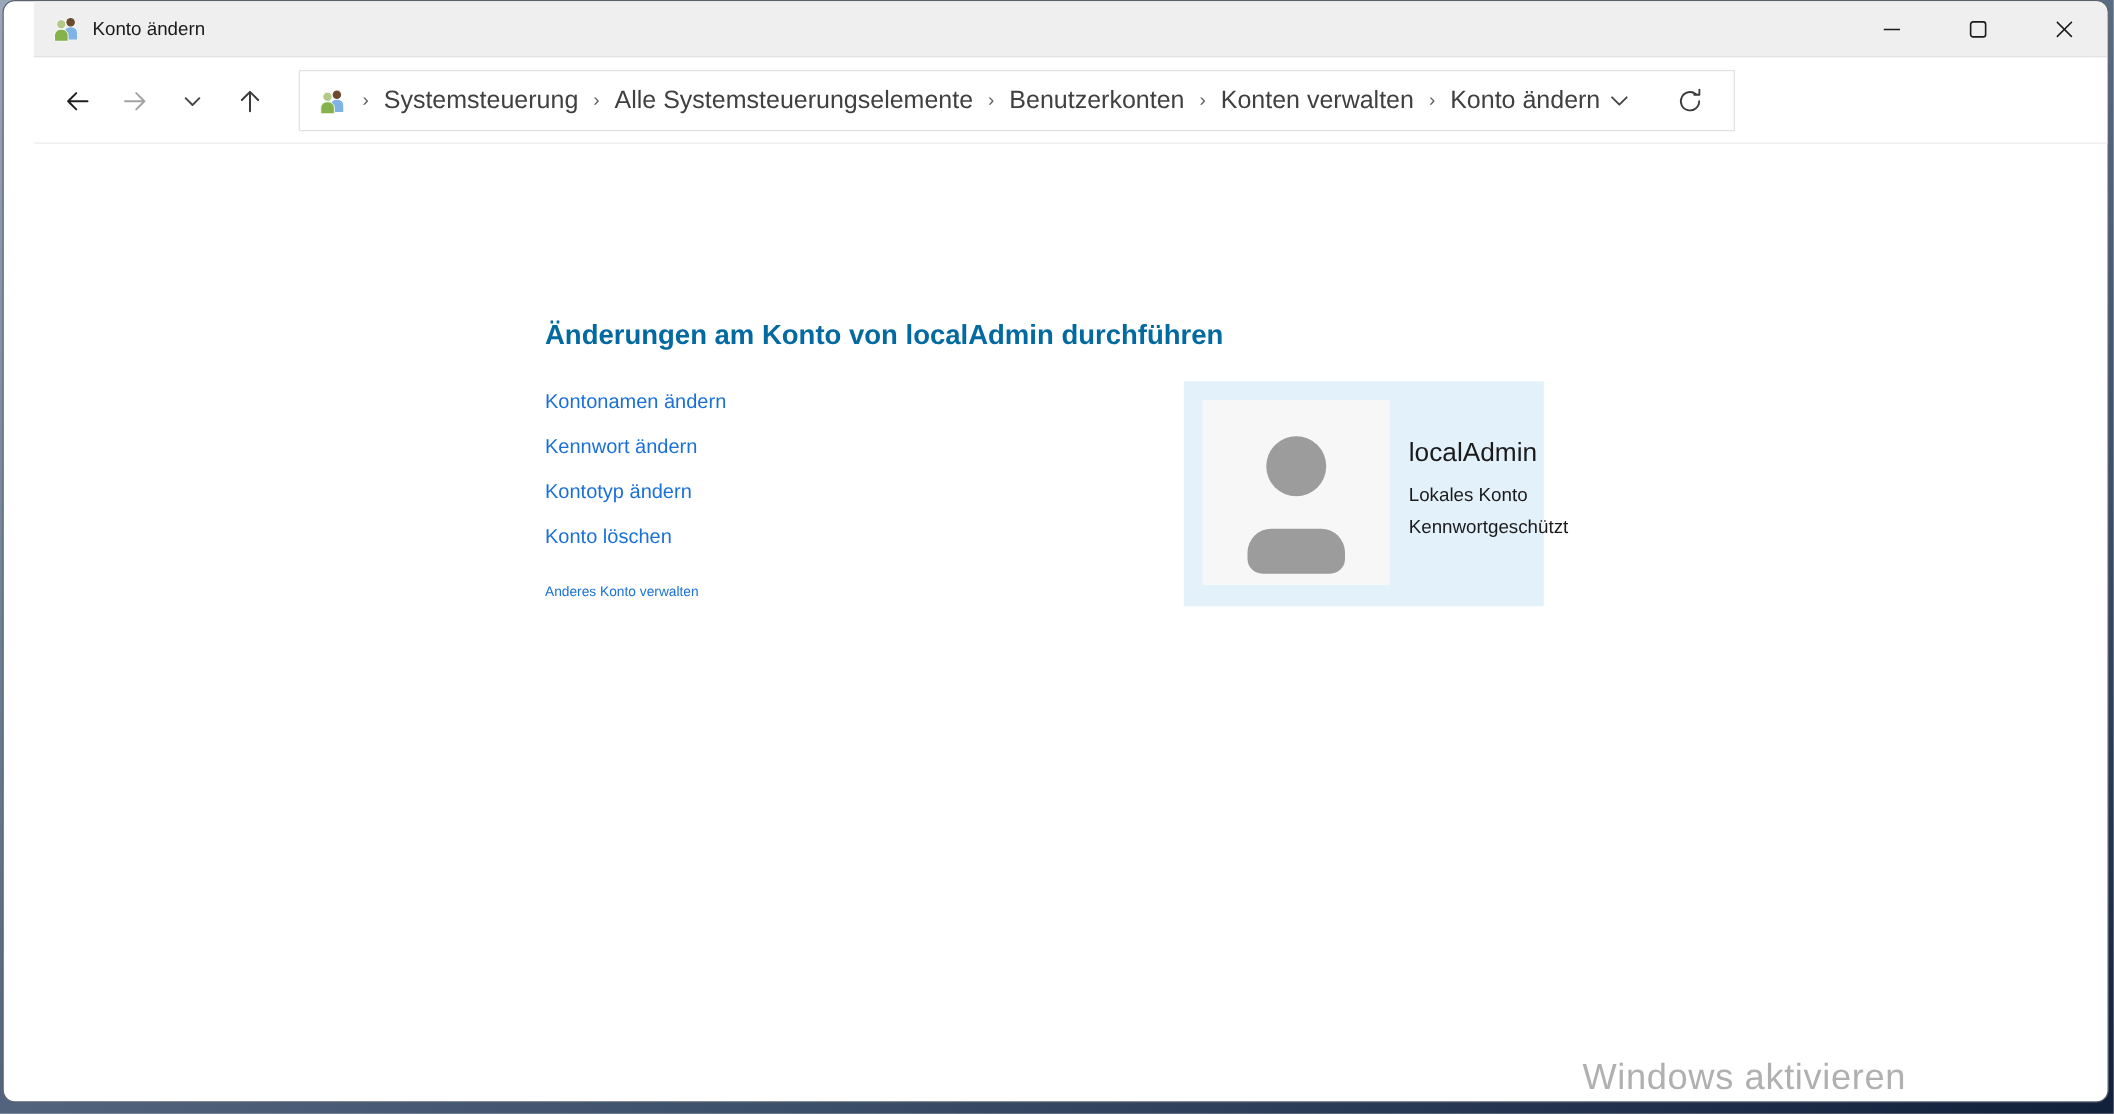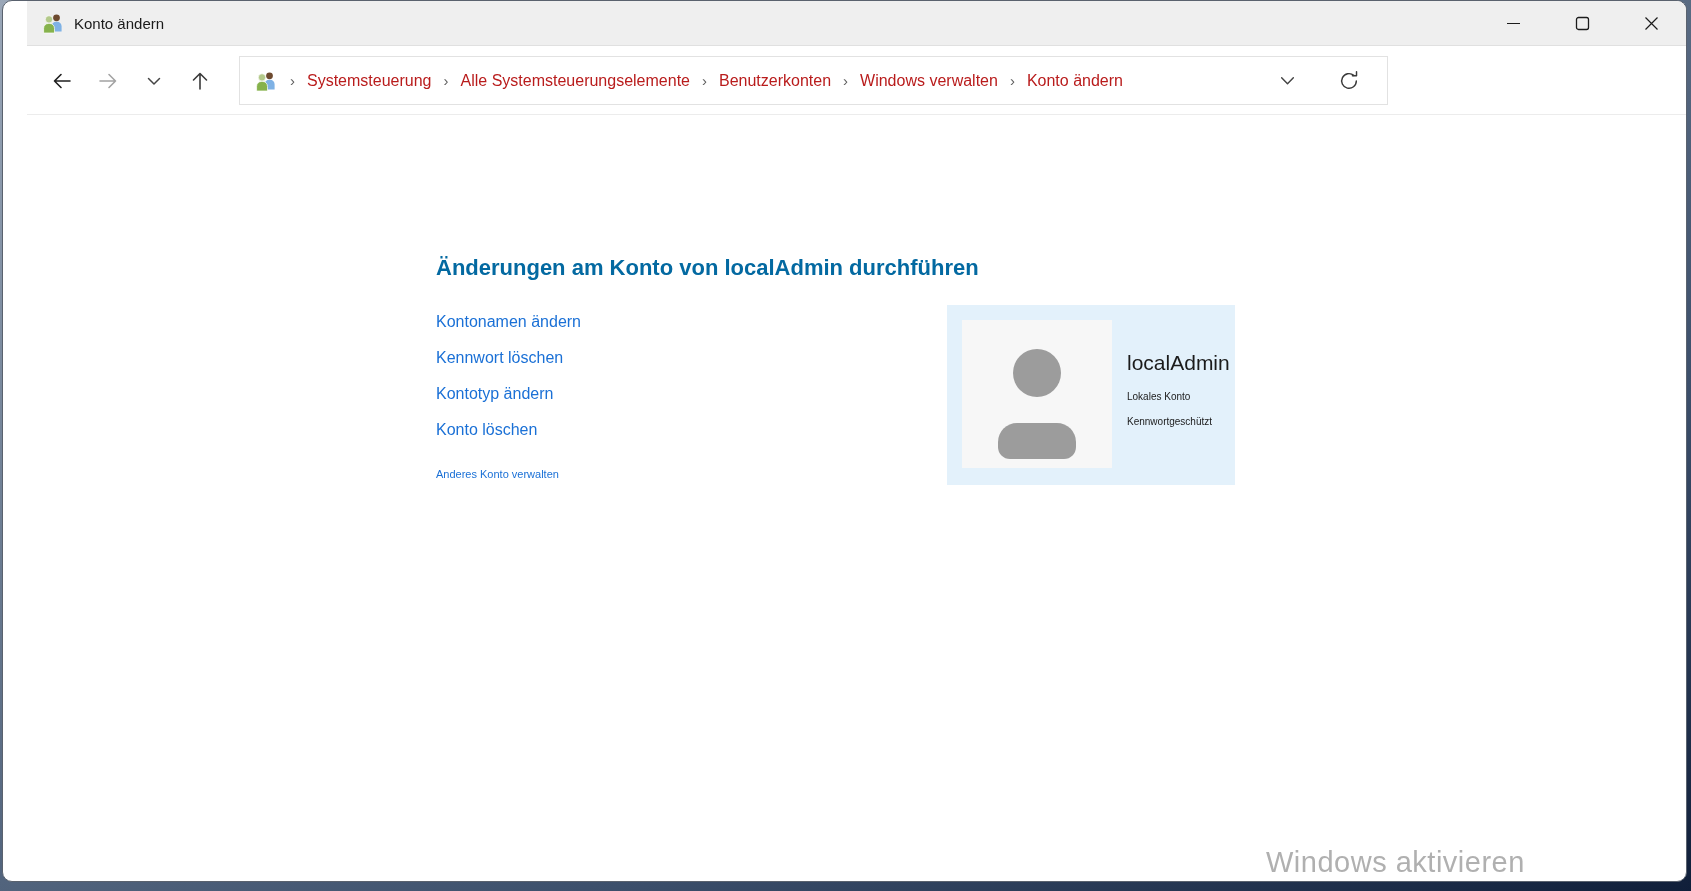--- a/index.html
+++ b/index.html
@@ -66,21 +66,21 @@
     border: 1px solid #e2e2e2;
     background: #fff;
     display: flex; align-items: center;
     padding: 0 14px 0 14px;
   }
   .crumb-icon { width: 24px; height: 24px; flex: 0 0 auto; }
   .crumb-sep {
     color: #5f5f5f; font-size: 15px; margin: 0 12px;
     user-select: none;
   }
-  .crumb-item { font-size: 16px; color: #b91c1c; cursor: pointer; white-space: nowrap; }
+  .crumb-item { font-size: 20px; color: #404040; cursor: pointer; white-space: nowrap; }
   .addr-spacer { flex: 1 1 auto; }
   .addr-chevron, .addr-refresh {
     border: none; background: transparent; cursor: pointer;
     display: flex; align-items: center; justify-content: center;
     width: 36px; height: 40px;
   }
   .addr-refresh { margin-left: 26px; margin-right: 6px; }
   .searchbox {
     position: absolute; left: 1375px; top: 10px;
     width: 312px; height: 49px;
@@ -136,21 +136,21 @@
     background: #9c9c9c;
   }
   .avatar-body {
     position: absolute; left: 36px; top: 103px;
     width: 78px; height: 36px;
     border-radius: 19px 19px 12px 12px;
     background: #9c9c9c;
   }
   .account-info { position: absolute; left: 180px; top: 44px; }
   .account-name { font-size: 21px; color: #1b1b1b; line-height: 28px; }
-  .account-type, .account-protection { font-size: 10px; color: #1b1b1b; line-height: 25px; }
+  .account-type, .account-protection { font-size: 15px; color: #1b1b1b; line-height: 25px; }
   .account-type { margin-top: 7px; }
   
   .watermark {
     position: absolute; left: 1263px; top: 845px;
     font-size: 29px; color: #b0b0b0;
     white-space: nowrap;
     letter-spacing: 0.5px;
   }
 </style>
 </head>
@@ -218,21 +218,21 @@
         <circle cx="8" cy="8.4" r="3.7" fill="#b3c98a" stroke="#ffffff" stroke-width="0.7"></circle>
         <path d="M2.6 22 v-4.6 a5 5 0 0 1 5-5 h0.9 a5 5 0 0 1 5 5 V22 z" fill="#86b24c" stroke="#ffffff" stroke-width="0.7"></path>
       </svg>
       <span class="crumb-sep">›</span>
       <span class="crumb-item">Systemsteuerung</span>
       <span class="crumb-sep">›</span>
       <span class="crumb-item">Alle Systemsteuerungselemente</span>
       <span class="crumb-sep">›</span>
       <span class="crumb-item">Benutzerkonten</span>
       <span class="crumb-sep">›</span>
-      <span class="crumb-item">Windows verwalten</span>
+      <span class="crumb-item">Konten verwalten</span>
       <span class="crumb-sep">›</span>
       <span class="crumb-item">Konto ändern</span>
       <span class="addr-spacer"></span>
       <button class="addr-chevron">
         <svg width="17" height="17" viewBox="0 0 16 16">
             <path d="M2.5 5.5 L8 11 L13.5 5.5" fill="none" stroke="#454545" stroke-width="1.4" stroke-linecap="round" stroke-linejoin="round"></path>
           </svg>
       </button>
       <button class="addr-refresh">
         <svg width="22" height="22" viewBox="0 0 24 24">
@@ -242,21 +242,21 @@
       </button>
     </div>
 
   </div>
 
   <div class="content">
     <h1 class="page-heading">Änderungen am Konto von localAdmin durchführen</h1>
 
     <nav class="task-links">
       <a href="#" class="task-link">Kontonamen ändern</a>
-      <a href="#" class="task-link">Kennwort löschen</a>
+      <a href="#" class="task-link">Kennwort ändern</a>
       <a href="#" class="task-link">Kontotyp ändern</a>
       <a href="#" class="task-link">Konto löschen</a>
     </nav>
     <a href="#" class="manage-other">Anderes Konto verwalten</a>
 
     <div class="account-card">
       <div class="avatar">
         <div class="avatar-head"></div>
         <div class="avatar-body"></div>
       </div>

